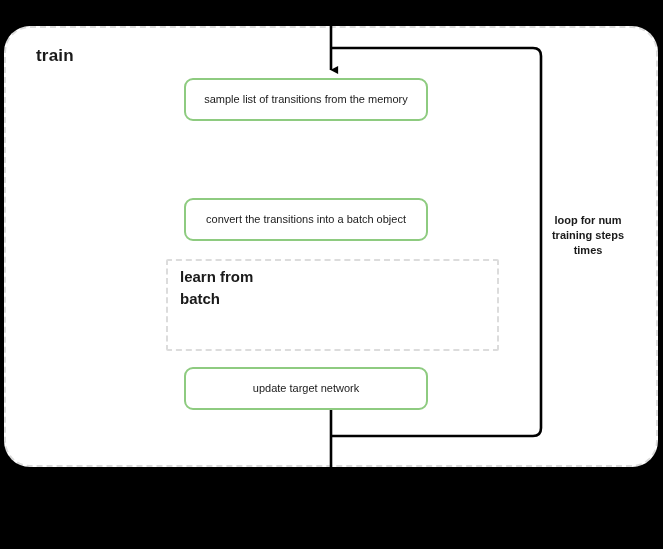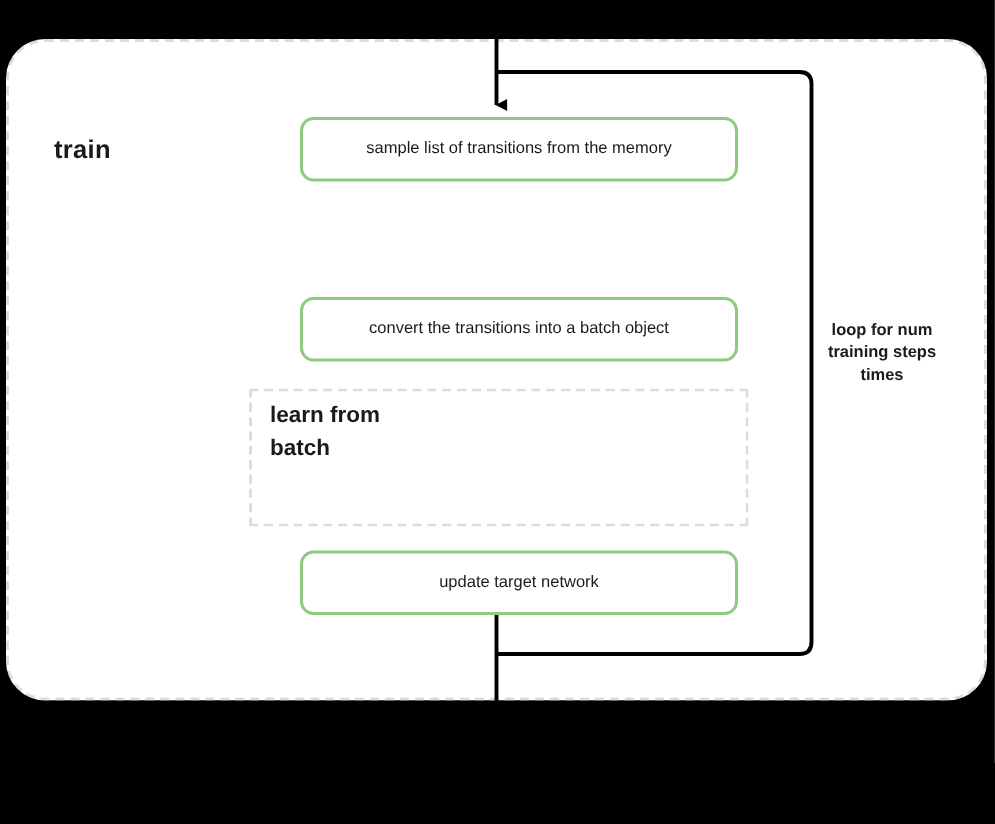--- a/index.html
+++ b/index.html
@@ -30,28 +30,27 @@
   }
 
   .train-title {
     position: absolute;
     left: 36px;
     top: 46px;
     font-size: 17px;
     font-weight: bold;
     color: #1a1a1a;
     letter-spacing: 0.2px;
-    margin-top: 44px;
   }
 
   
   .step-box {
     position: absolute;
-    left: 200px;
-    width: 292px;
+    left: 184px;
+    width: 244px;
     height: 43px;
     box-sizing: border-box;
     background: #ffffff;
     border: 2.5px solid #8ecb80;
     border-radius: 9px;
     display: flex;
     align-items: center;
     justify-content: center;
   }
   .step-box span {

